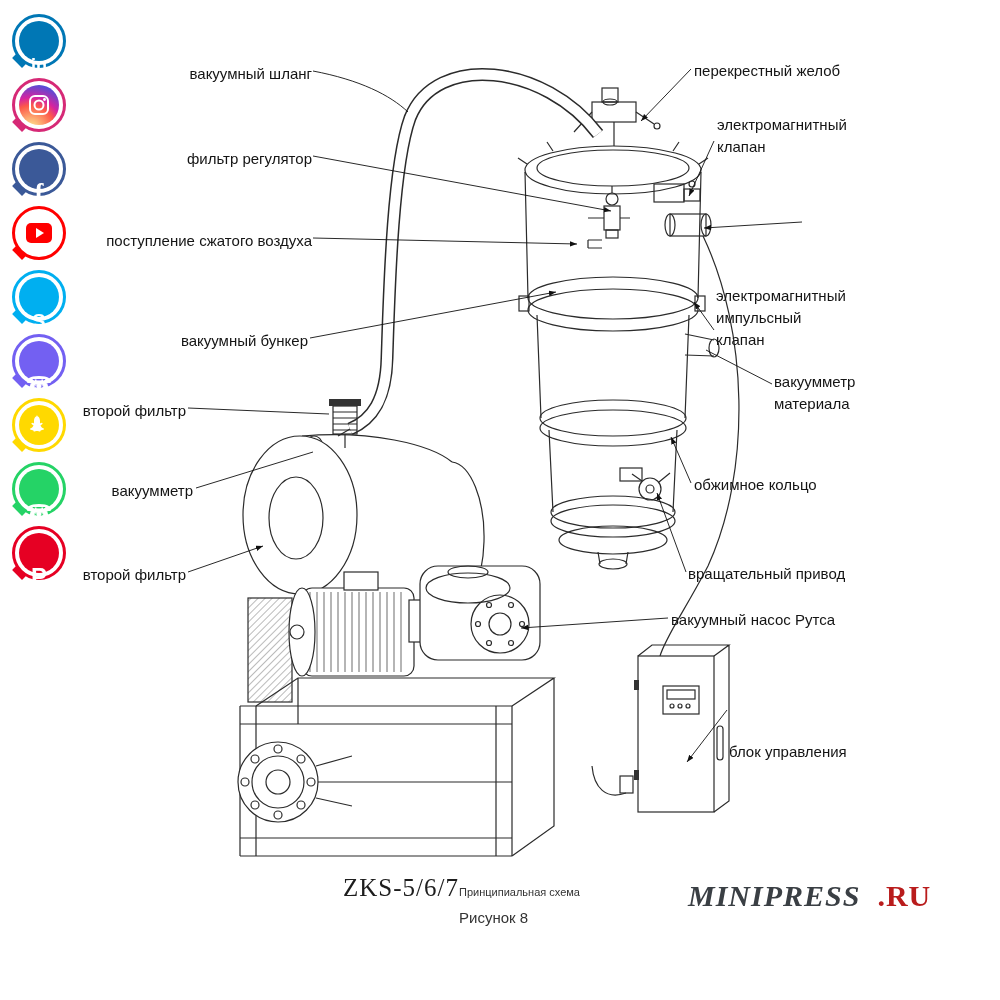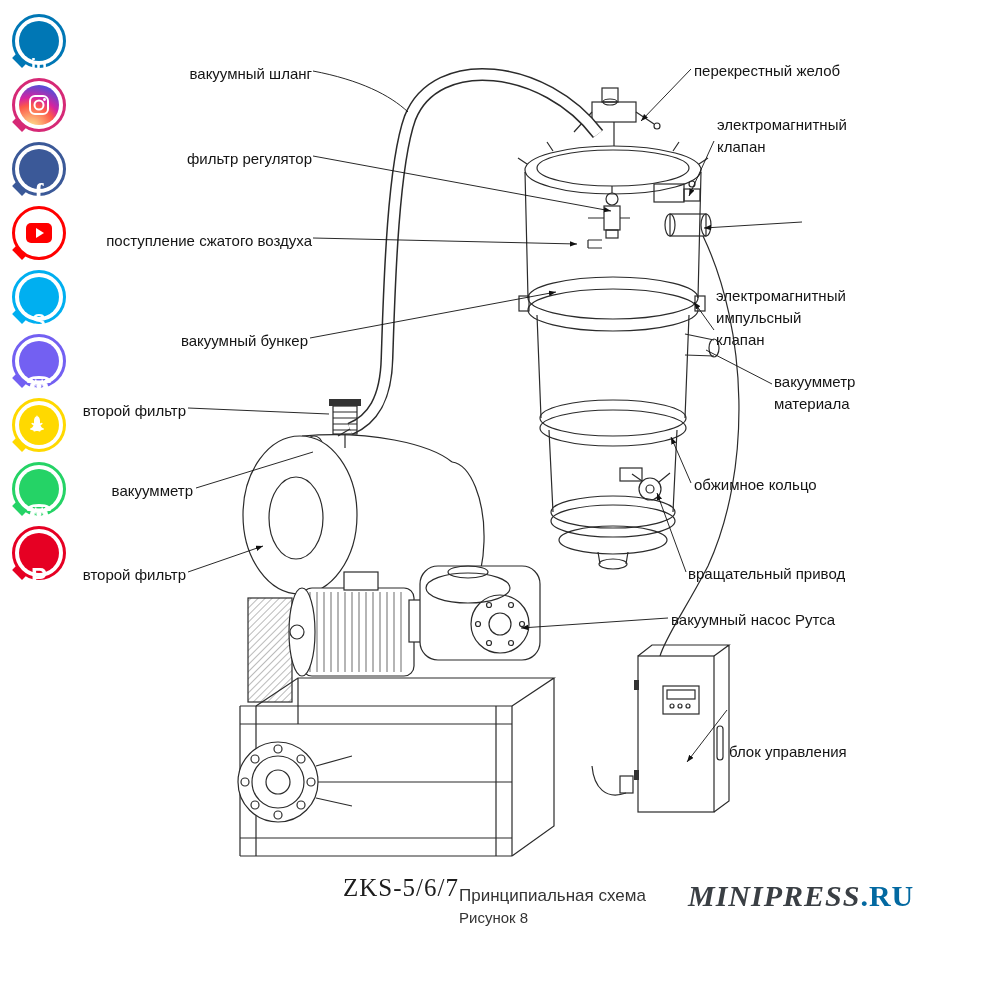--- a/index.html
+++ b/index.html
@@ -26,26 +26,26 @@
   .ic-youtube{--c:#FF0000;} .ic-youtube .s-core{background:#fff;}
   .ic-skype{--c:#00AFF0;}
   .ic-viber{--c:#7360F2;} .ic-viber .g{font-size:22px;font-weight:normal;}
   .ic-snapchat{--c:#FFD900;}
   .ic-whatsapp{--c:#25D366;} .ic-whatsapp .g{font-size:22px;font-weight:normal;}
   .ic-pinterest{--c:#E60023;} .ic-pinterest .g{font-size:24px;}
 
   
   .model{position:absolute;left:343px;top:874px;z-index:2;font-family:"Liberation Serif",serif;
          font-size:25px;letter-spacing:1px;color:#1d1d1d;}
-  .caption{position:absolute;left:459px;top:886px;z-index:2;font-size:17px;color:#333;}
+  .caption{position:absolute;left:459px;top:886px;z-index:2;font-size:11px;color:#333;}
   .figure{position:absolute;left:459px;top:909px;z-index:2;font-size:15px;color:#333;}
   .brand{position:absolute;left:688px;top:879px;z-index:2;font-family:"Liberation Serif",serif;
          font-weight:bold;font-size:30px;letter-spacing:1px;}
   .brand-main{color:#3a3f44;font-style:italic;}
-  .brand-tld{color:#0369a1;}
+  .brand-tld{color:#b91c1c;margin-left:17px;}
 </style>
 </head>
 <body>
 
 <div class="canvas">
 
   <svg class="schematic" width="1000" height="1000" viewBox="0 0 1000 1000">
     <defs>
       <marker id="arr" markerWidth="9" markerHeight="7" refX="8" refY="3" orient="auto">
         <path d="M0 0 L8 3 L0 6 Z" fill="#111"></path>

